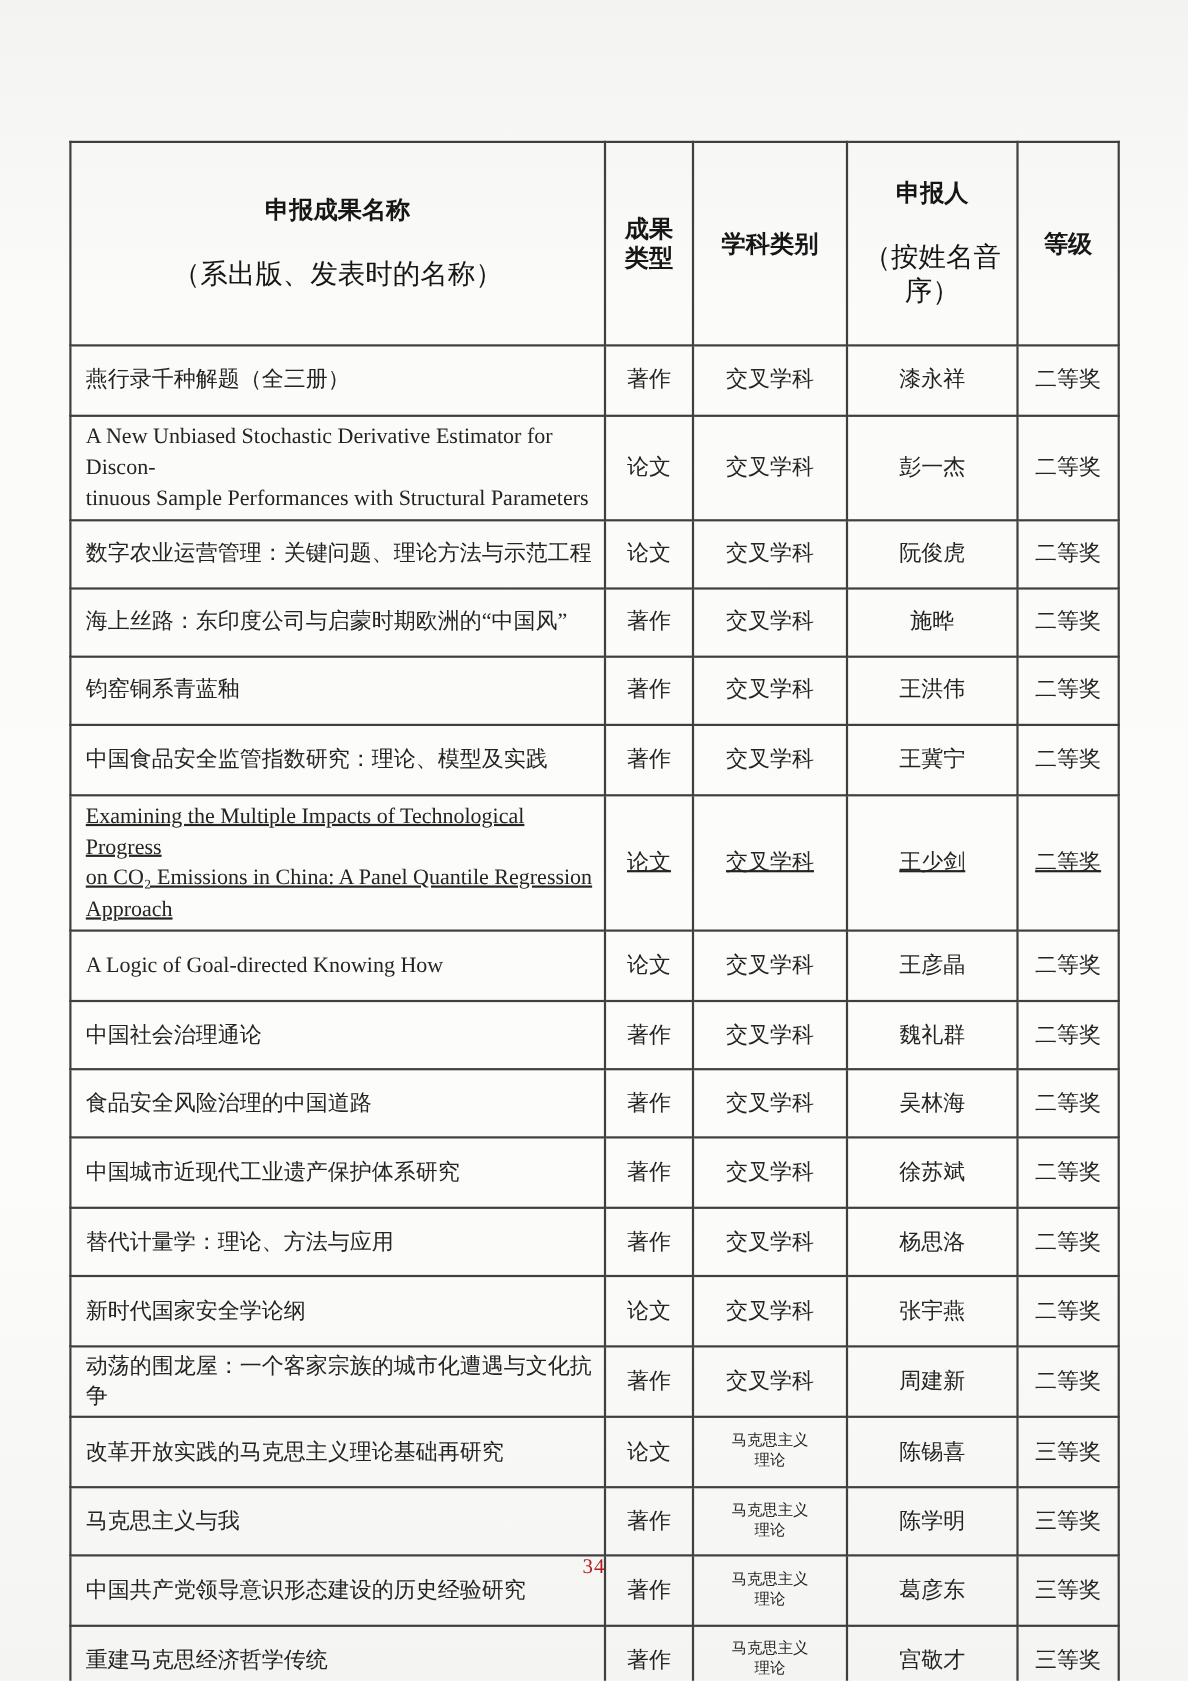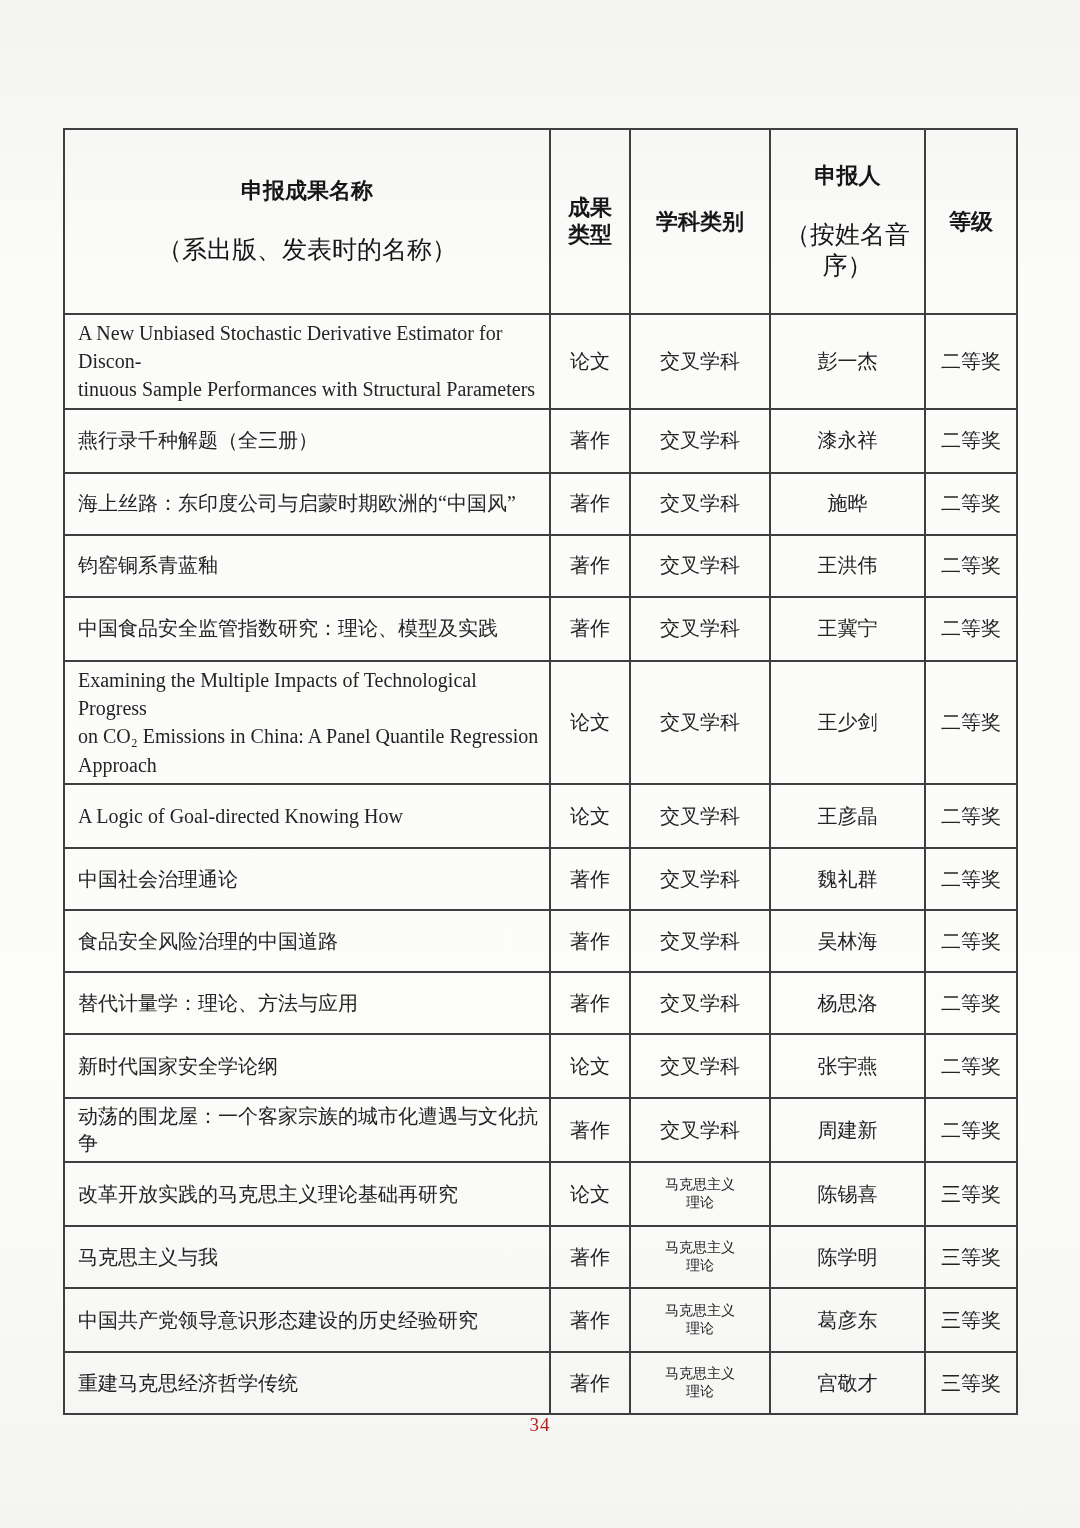--- a/index.html
+++ b/index.html
@@ -41,21 +41,21 @@
     text-align: center;
     padding: 4px 6px;
     font-size: 20px;
     line-height: 1.35;
     white-space: pre-line;
     overflow: hidden;
   }
   table.awards thead tr { height: 74px; }
   table.awards tbody tr { height: 62px; }
   table.awards tbody tr.h64 { height: 64px; }
-  table.awards tbody tr.h86 { height: 86px; }
+  table.awards tbody tr.h86 { height: 86px; text-decoration: underline; }
 
   table.awards th {
     font-weight: bold;
     font-size: 22px;
     color: #161616;
     line-height: 1.25;
   }
   table.awards th .sub {
     font-size: 25px;
     font-weight: normal;
@@ -108,33 +108,40 @@
 类型</th>
         <th>学科类别</th>
         <th>
           <div>申报人</div>
           <div class="sub">（按姓名音序）</div>
         </th>
         <th>等级</th>
       </tr>
     </thead>
     <tbody>
+      <tr class="h64">
+        <td class="c1">燕行录千种解题（全三册）</td>
+        <td>著作</td>
+        <td>交叉学科</td>
+        <td>漆永祥</td>
+        <td>二等奖</td>
+      </tr>
       <tr class="h64 en">
         <td class="c1">A New Unbiased Stochastic Derivative Estimator for Discon-
 tinuous Sample Performances with Structural Parameters</td>
         <td>论文</td>
         <td>交叉学科</td>
         <td>彭一杰</td>
         <td>二等奖</td>
       </tr>
-      <tr class="h64">
-        <td class="c1">燕行录千种解题（全三册）</td>
-        <td>著作</td>
-        <td>交叉学科</td>
-        <td>漆永祥</td>
+      <tr>
+        <td class="c1">数字农业运营管理：关键问题、理论方法与示范工程</td>
+        <td>论文</td>
+        <td>交叉学科</td>
+        <td>阮俊虎</td>
         <td>二等奖</td>
       </tr>
       <tr>
         <td class="c1">海上丝路：东印度公司与启蒙时期欧洲的“中国风”</td>
         <td>著作</td>
         <td>交叉学科</td>
         <td>施晔</td>
         <td>二等奖</td>
       </tr>
       <tr>
@@ -174,20 +181,27 @@
         <td>魏礼群</td>
         <td>二等奖</td>
       </tr>
       <tr>
         <td class="c1">食品安全风险治理的中国道路</td>
         <td>著作</td>
         <td>交叉学科</td>
         <td>吴林海</td>
         <td>二等奖</td>
       </tr>
+      <tr class="h64">
+        <td class="c1">中国城市近现代工业遗产保护体系研究</td>
+        <td>著作</td>
+        <td>交叉学科</td>
+        <td>徐苏斌</td>
+        <td>二等奖</td>
+      </tr>
       <tr>
         <td class="c1">替代计量学：理论、方法与应用</td>
         <td>著作</td>
         <td>交叉学科</td>
         <td>杨思洛</td>
         <td>二等奖</td>
       </tr>
       <tr class="h64">
         <td class="c1">新时代国家安全学论纲</td>
         <td>论文</td>

